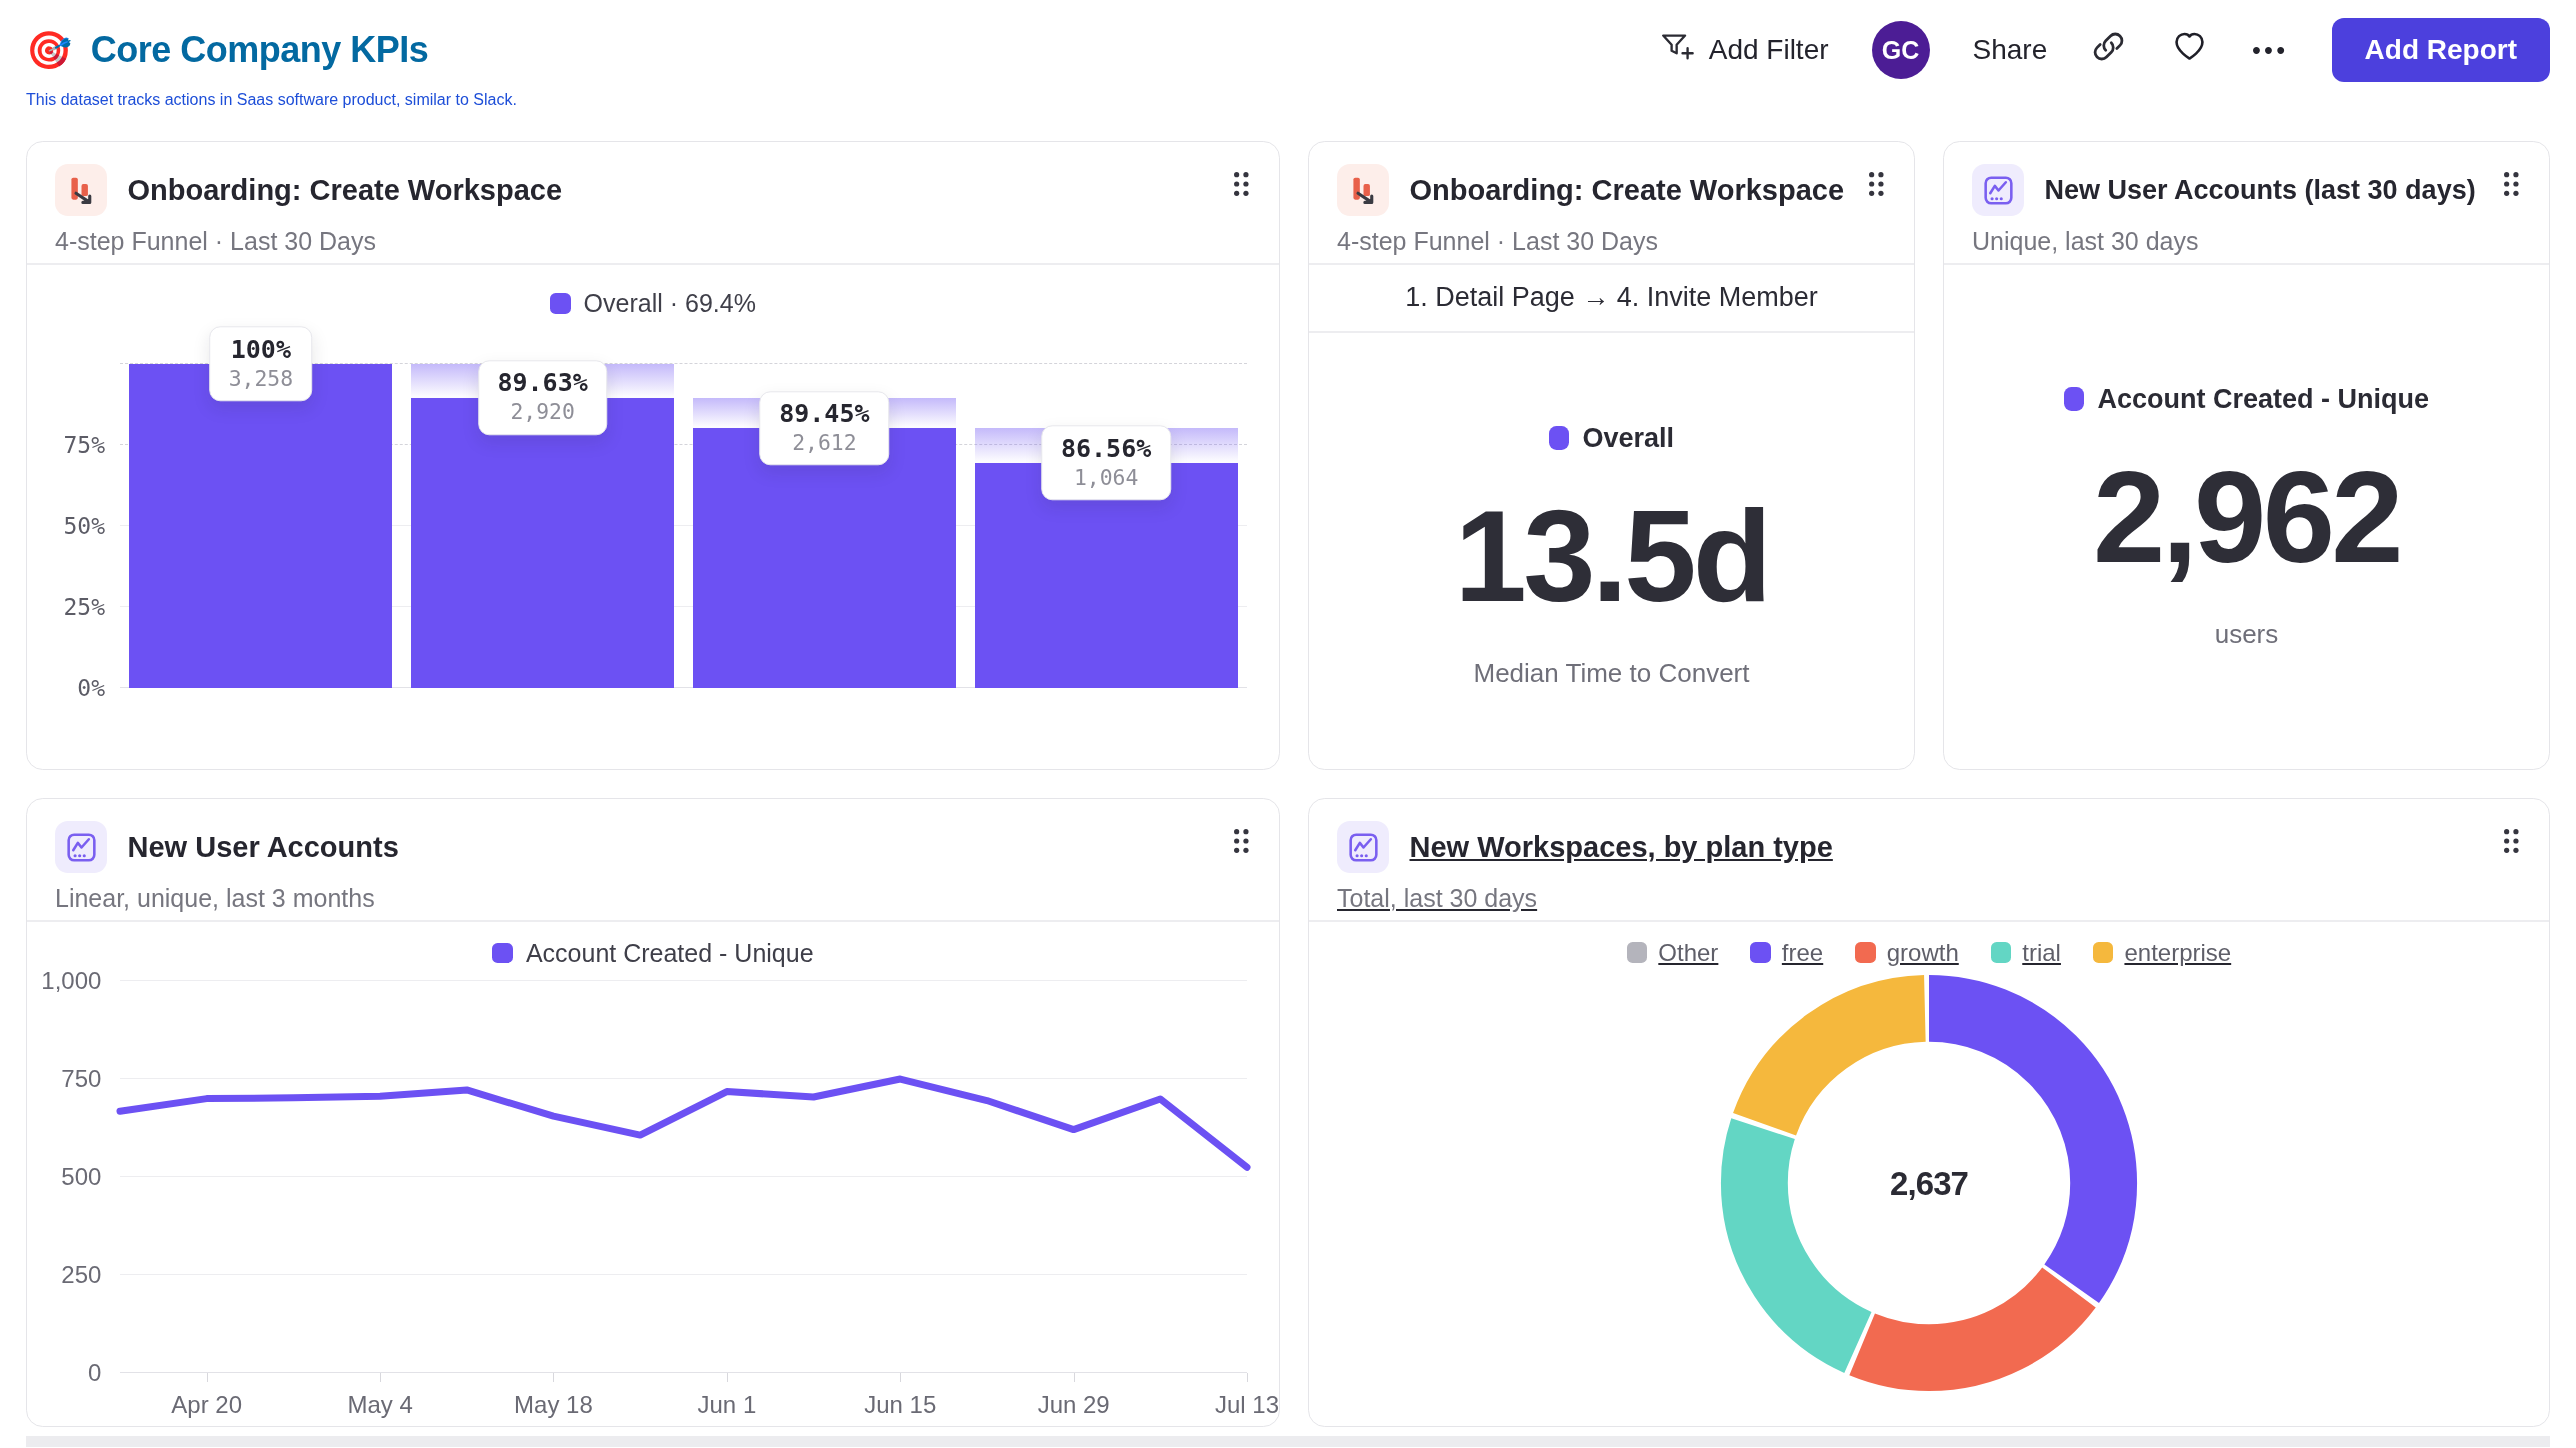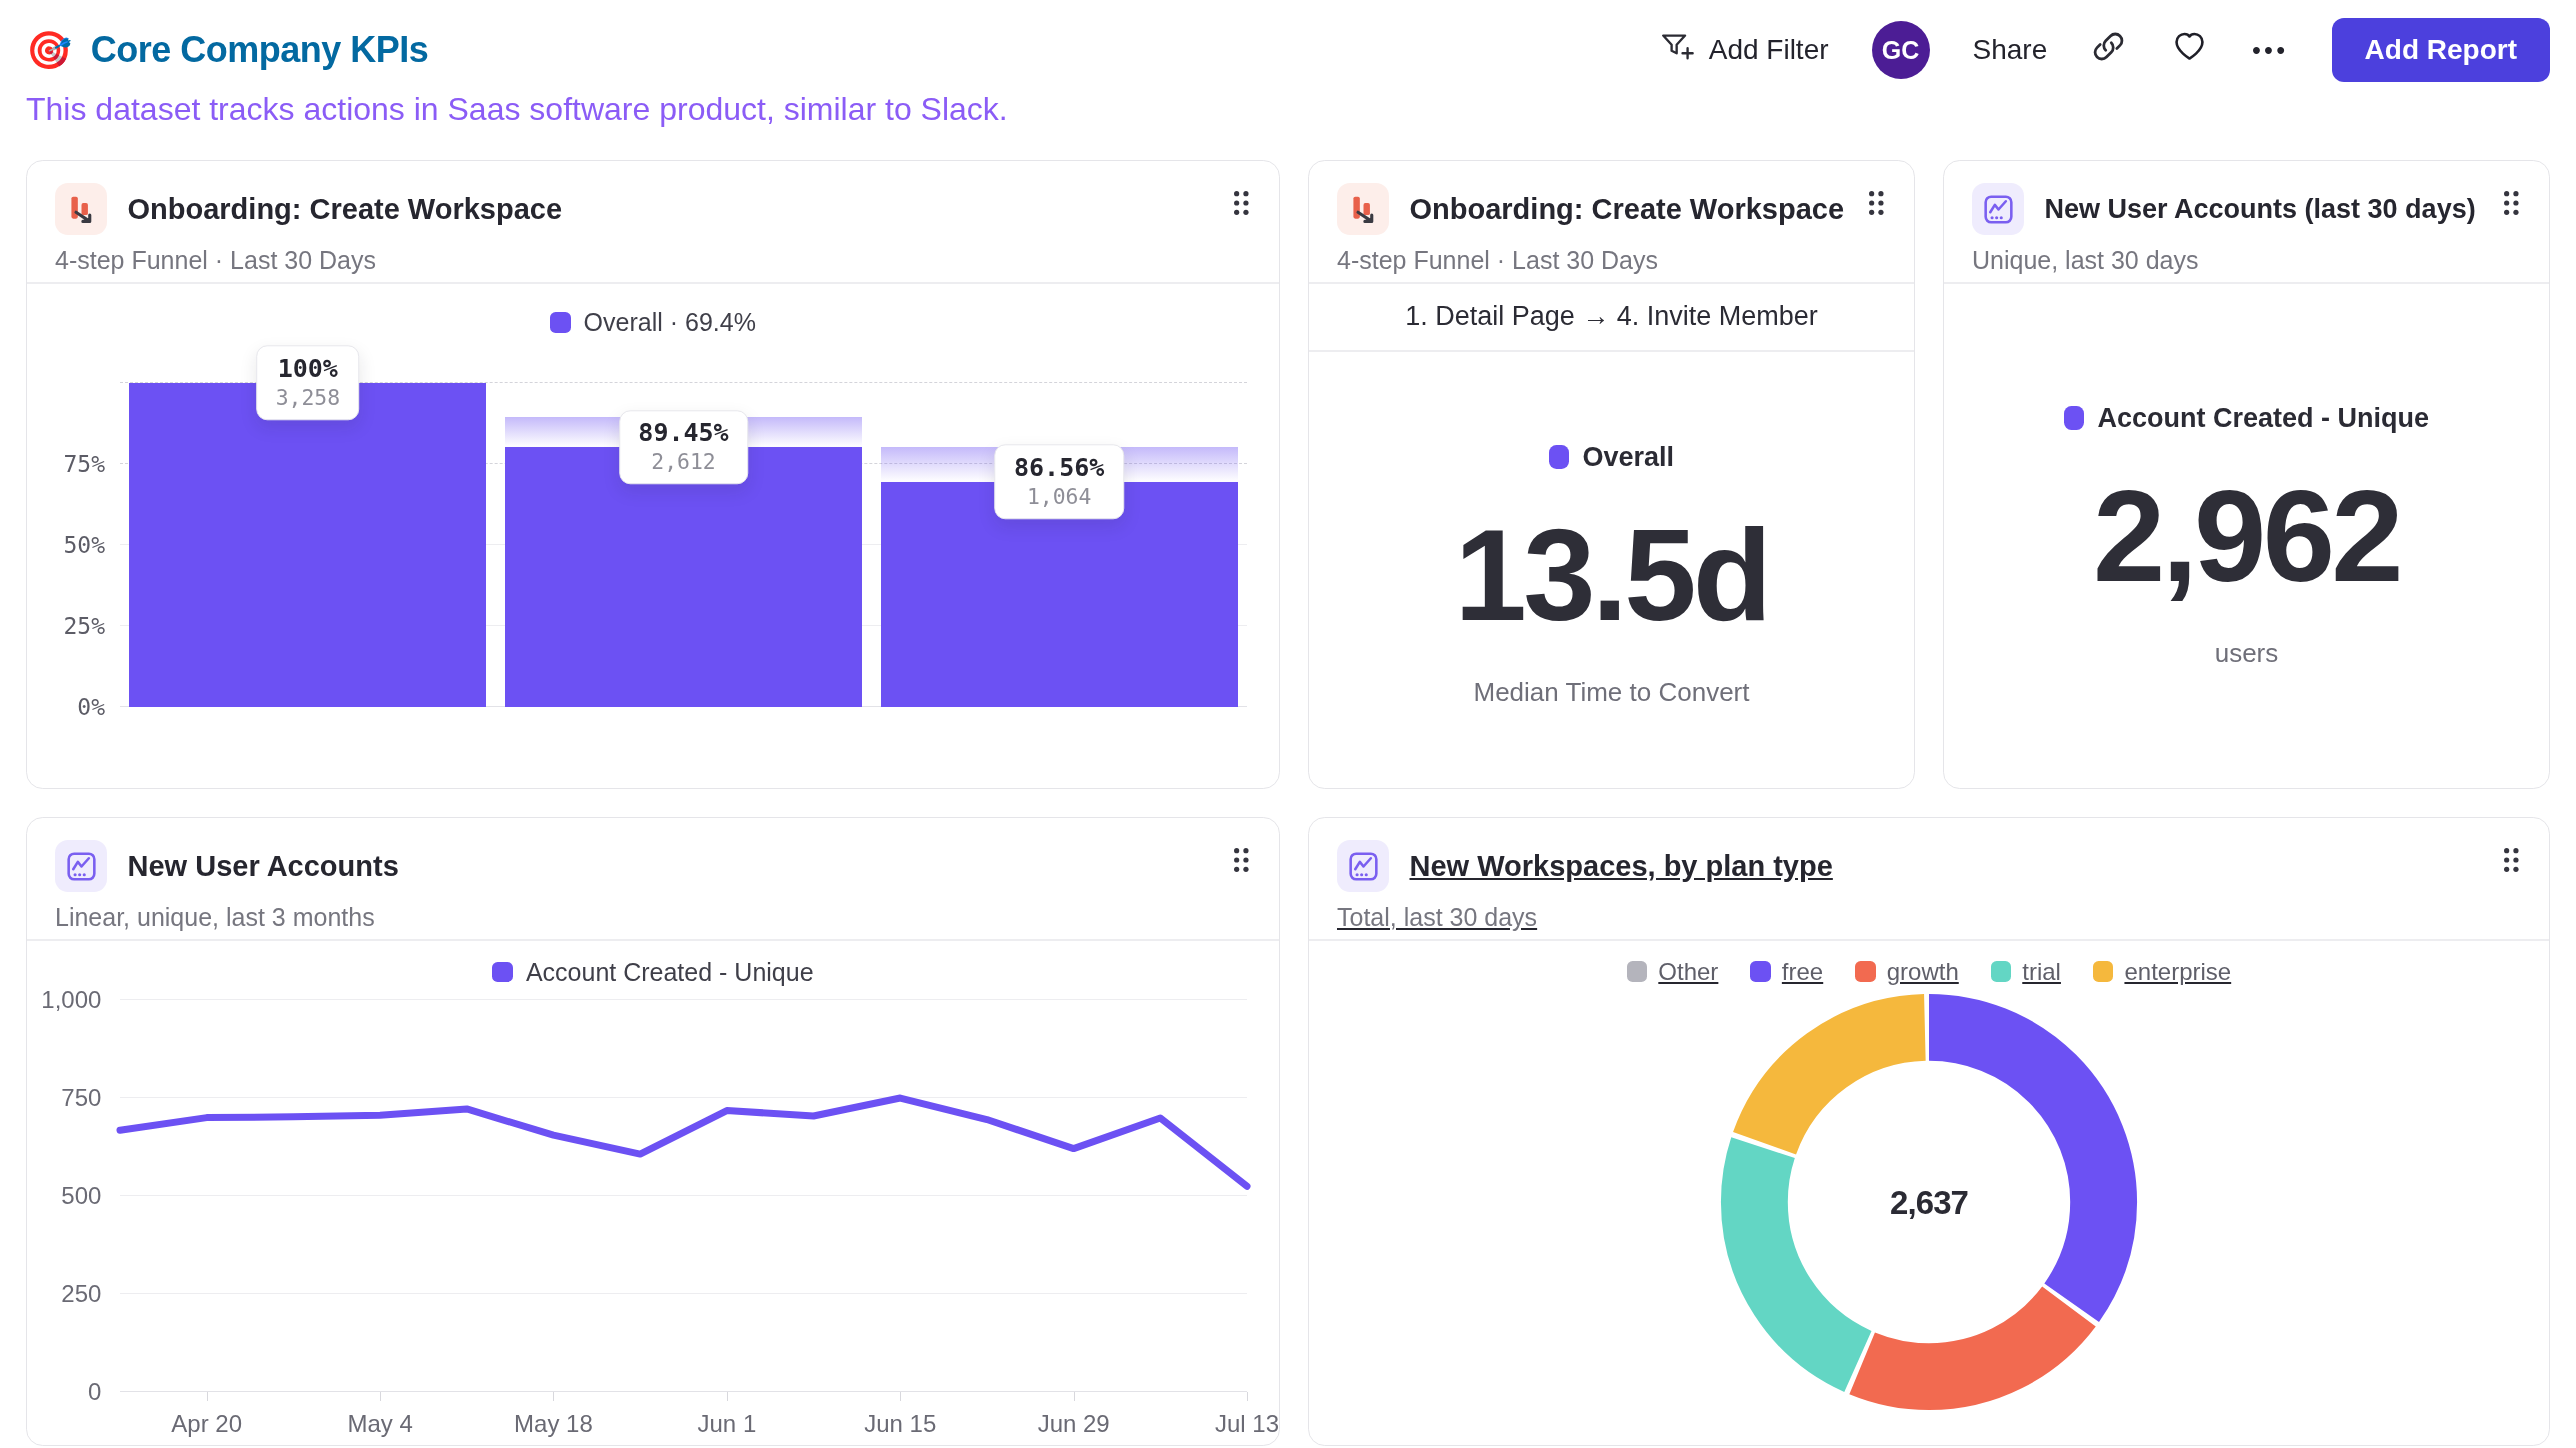--- a/index.html
+++ b/index.html
@@ -12,21 +12,21 @@
   .title-left { display:flex; align-items:center; gap:18.6px; }
   .title-emoji { font-size:37px; line-height:1; }
   .page-title { font-size:36px; font-weight:700; color:#0369a1; letter-spacing:-0.5px; }
   .toolbar { margin-left:auto; display:flex; align-items:center; gap:43px; }
   .tb-item { display:flex; align-items:center; gap:13px; font-size:28px; color:#23232c; cursor:pointer; }
   .avatar { width:58px; height:58px; border-radius:50%; background:#4c1d95; color:#fff;
             font-size:25px; font-weight:700; display:flex; align-items:center; justify-content:center; }
   .dots { font-size:24px; letter-spacing:3.7px; font-weight:700; color:#23232c; }
   .add-report { background:#4c40dd; color:#fff; font-size:28px; font-weight:600;
                 padding:16px 33px; border-radius:12px; border:none; cursor:pointer; }
-  .page-sub { margin-top:13px; font-size:32px; color:#8b5cf6; }
+  .page-sub { margin-top:13px; font-size:16px; color:#1d4ed8; }
 
   
   .grid { margin-top:32px; display:flex; flex-wrap:wrap; gap:28px; }
   .card { background:#fff; border:1.9px solid #e5e5e9; border-radius:16.7px; overflow:visible; position:relative; }
   .c1 { width:1254px; height:629px; }
   .c2 { width:607px;  height:629px; }
   .c3 { width:607px;  height:629px; }
   .c4 { width:1254px; height:629px; }
   .c5 { width:1242px; height:629px;text-decoration:underline; }
 
@@ -197,20 +197,28 @@
               <div class="gridline base" style="bottom: 0%;"></div>
               <div class="f-bars">
                 <div class="f-col">
                   <div class="f-bar" style="height: 100%;"></div>
                   <div class="f-tip" style="bottom: 100%;">
                     <div class="p">100%</div>
                     <div class="c">3,258</div>
                   </div>
                 </div>
                 <div class="f-col">
+                  <div class="f-cap" style="bottom: 89.63%; height: 10.37%;"></div>
+                  <div class="f-bar" style="height: 89.63%;"></div>
+                  <div class="f-tip" style="bottom: 89.63%;">
+                    <div class="p">89.63%</div>
+                    <div class="c">2,920</div>
+                  </div>
+                </div>
+                <div class="f-col">
                   <div class="f-cap" style="bottom: 80.18%; height: 9.45%;"></div>
                   <div class="f-bar" style="height: 80.18%;"></div>
                   <div class="f-tip" style="bottom: 80.18%;">
                     <div class="p">89.45%</div>
                     <div class="c">2,612</div>
                   </div>
                 </div>
                 <div class="f-col">
                   <div class="f-cap" style="bottom: 69.4%; height: 10.78%;"></div>
                   <div class="f-bar" style="height: 69.4%;"></div>

